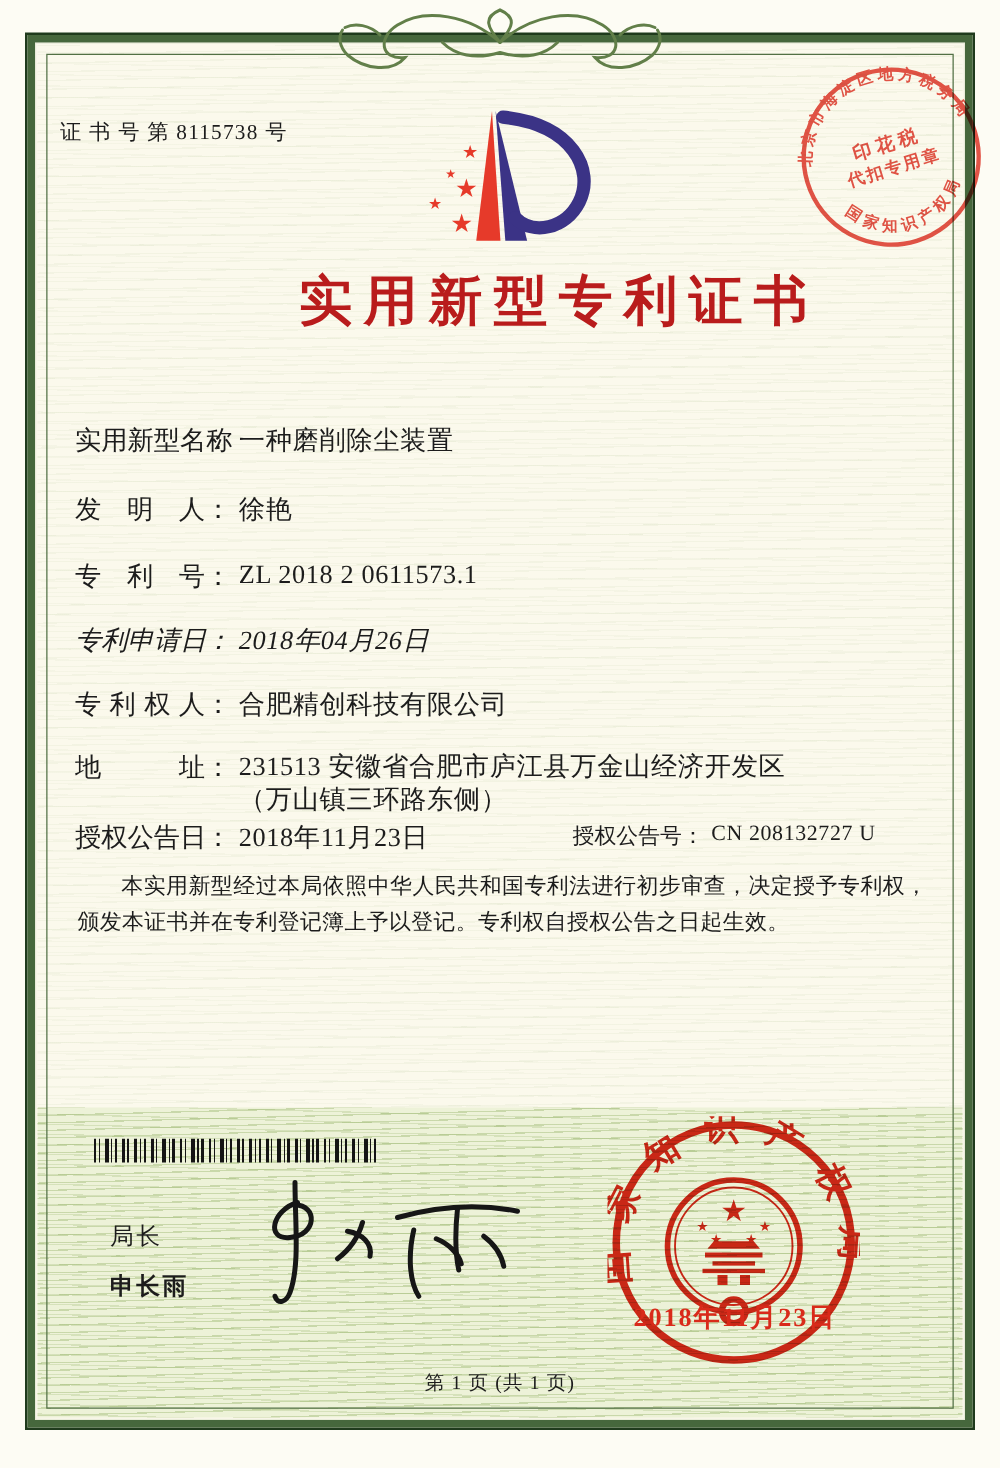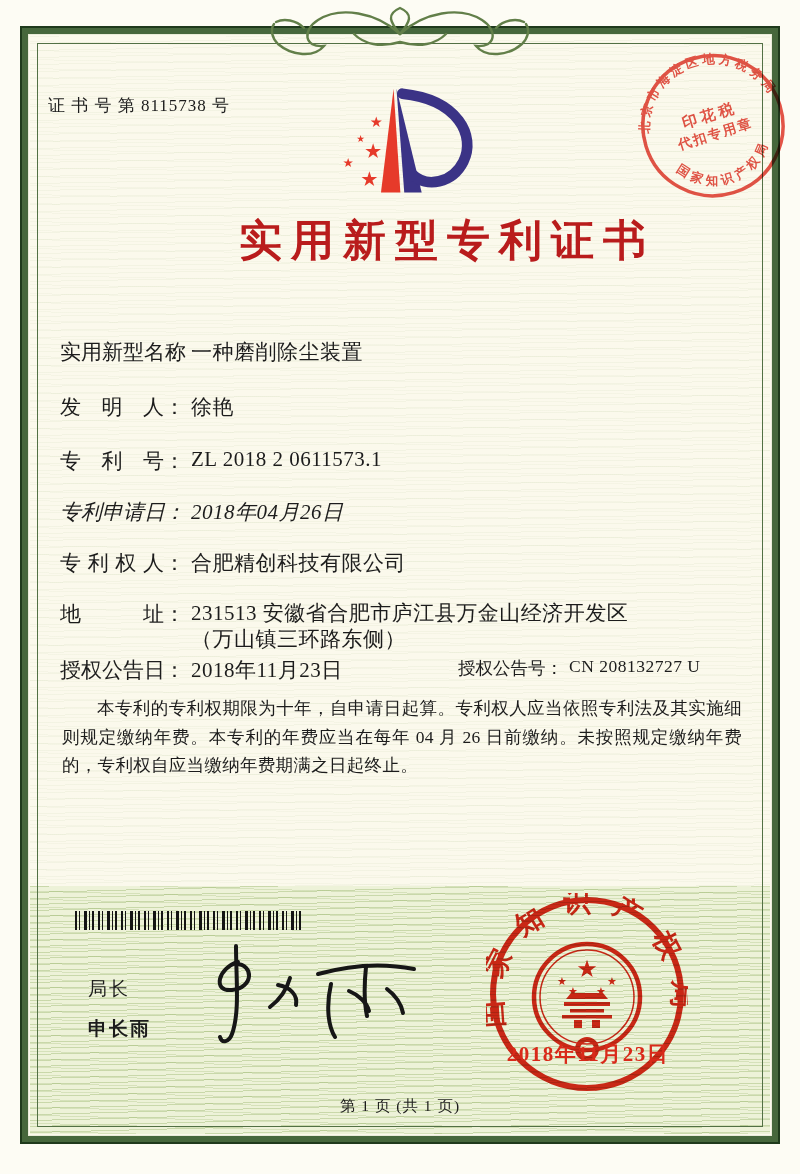--- a/index.html
+++ b/index.html
@@ -153,21 +153,21 @@
   <span class="flabel">地址</span><span class="fcolon">：</span><span class="fvalue wrap">231513 安徽省合肥市庐江县万金山经济开发区（万山镇三环路东侧）</span>
 </div>
 <div class="field f-grant">
   <span class="flabel">授权公告日</span><span class="fcolon">：</span><span class="fvalue">2018年11月23日</span>
 </div>
 <div class="f-gno">
   <span>授权公告号</span><span>：</span><span class="fvalue">CN 208132727 U</span>
 </div>
 
 <div class="body-text">
-  <p>本专利的专利权期限为十年，自申请日起算。专利权人应当依照专利法及其实施细则规定缴纳年费。本专利的年费应当在每年 04 月 26 日前缴纳。未按照规定缴纳年费的，专利权自应当缴纳年费期满之日起终止。</p>
+  <p>本实用新型经过本局依照中华人民共和国专利法进行初步审查，决定授予专利权，颁发本证书并在专利登记簿上予以登记。专利权自授权公告之日起生效。</p>
 </div>
 
 <div class="barcode"></div>
 
 <div class="sig-title">局长</div>
 <div class="sig-name">申长雨</div>
 
 <svg class="signature" viewBox="0 0 240 112">
   <g stroke="#161616" stroke-width="4" fill="none" stroke-linecap="round" stroke-linejoin="round">
     <path d="M40,24 C20,30 14,54 34,52 C56,50 56,26 38,26"></path>

